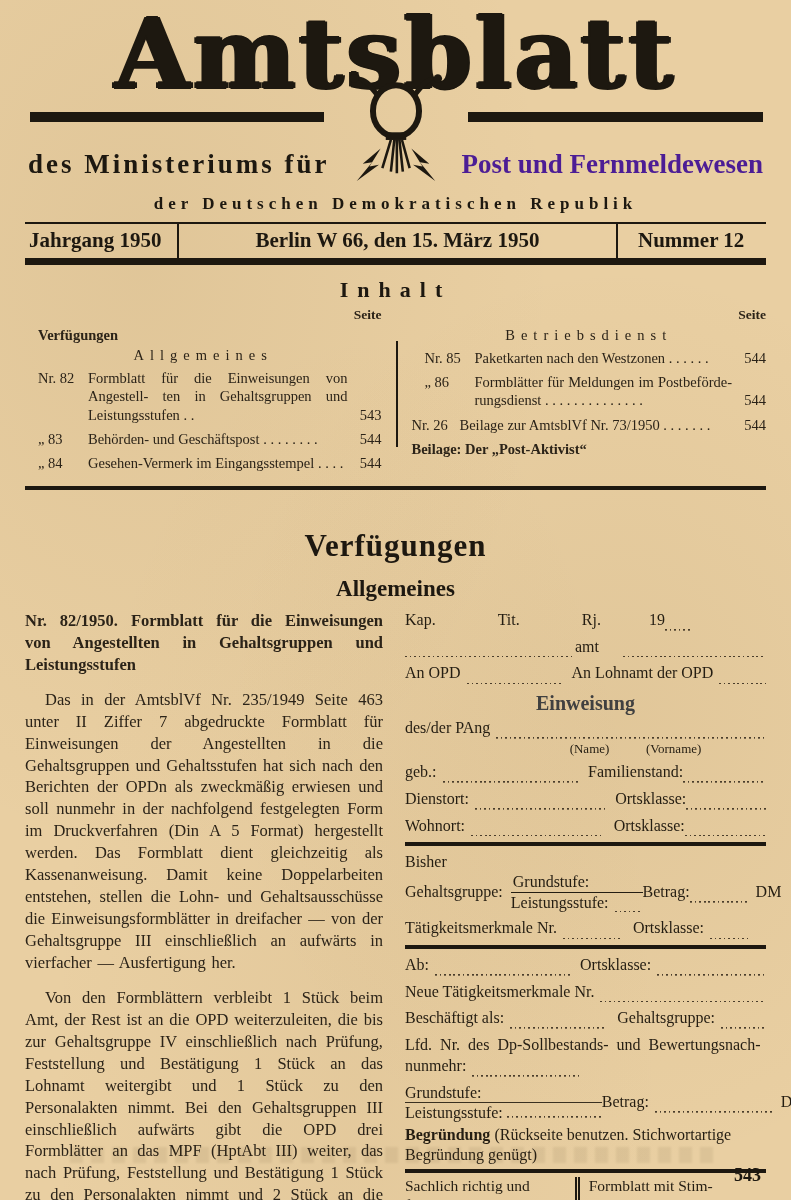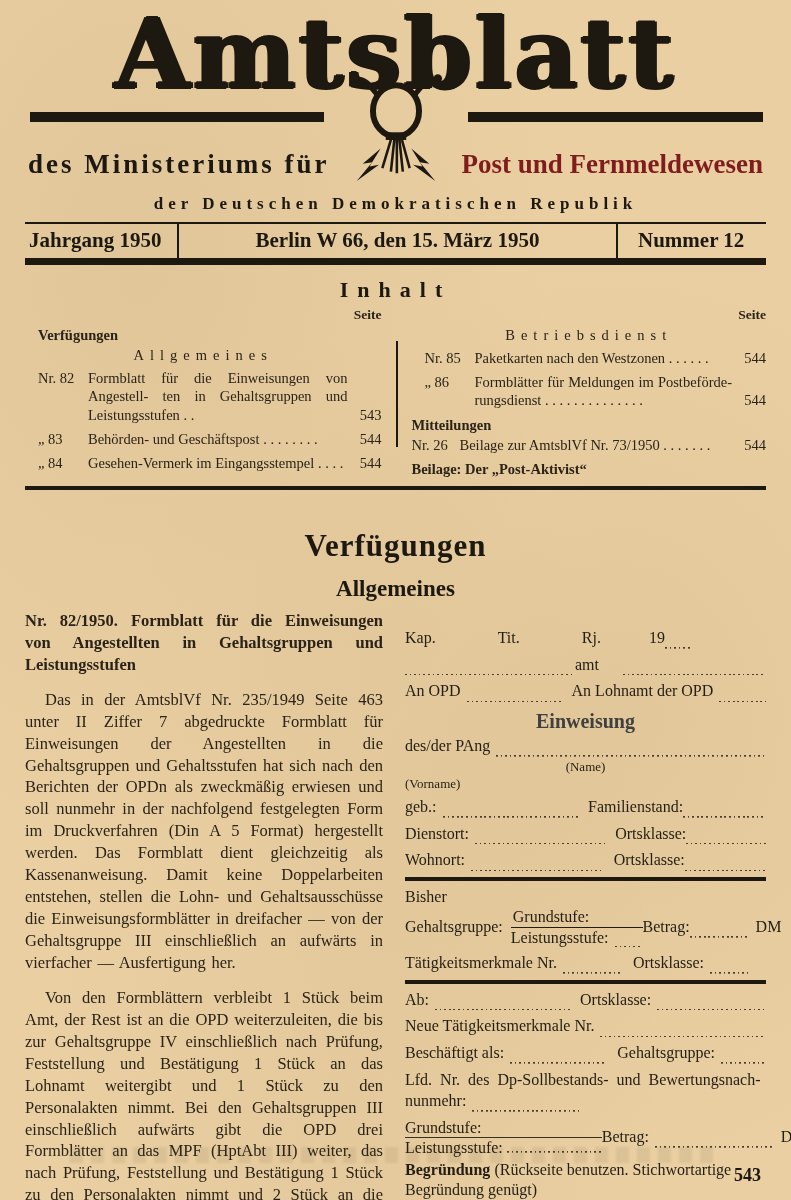--- a/index.html
+++ b/index.html
@@ -17,21 +17,21 @@
     margin:8px 0 0;text-align:center;font-family:"DejaVu Serif", serif;font-weight:bold;
     font-size:97px;line-height:.95;letter-spacing:3px;color:#1d1810;
     text-shadow:2px 0 0 #1d1810,-2px 0 0 #1d1810,0 1px 0 #1d1810,0 -1px 0 #1d1810;
   }
   .mast-mid{position:relative;height:80px;margin-top:2px;}
   .bar{position:absolute;top:10px;height:10px;background:#1d1810;}
   .bar.left{left:30px;right:calc(50% + 72px);}
   .bar.right{right:28px;left:calc(50% + 72px);}
   .posthorn{position:absolute;left:50%;transform:translateX(-50%);top:-32px;width:118px;height:128px;}
   .min-left{position:absolute;left:28px;bottom:2px;font-weight:bold;font-size:27px;letter-spacing:3px;color:#1d1810;}
-  .min-right{position:absolute;right:28px;bottom:2px;font-weight:bold;font-size:27px;color:#7f1d1d;}
+  .min-right{position:absolute;right:28px;bottom:2px;font-weight:bold;font-size:27px;color:#4c1d95;}
   .ddr-line{text-align:center;font-weight:bold;font-size:17px;letter-spacing:5px;margin:12px 0 8px;color:#1d1810;}
   
   .dateline{display:flex;align-items:stretch;margin:0 25px;border-top:2px solid #1d1810;border-bottom:7px solid #1d1810;}
   .dl-cell{padding:4px 0 5px;font-weight:bold;font-size:21px;color:#1d1810;}
   .dl-left{width:148px;padding-left:4px;}
   .dl-center{flex:1;text-align:center;}
   .dl-right{width:128px;padding-left:20px;}
   .dl-div{width:2px;background:#1d1810;}
   
   .toc{margin:12px 25px 0;}
@@ -59,23 +59,23 @@
   .col-article{flex:none;width:358px;font-size:16.5px;line-height:1.33;text-align:justify;}
   .art-title{font-weight:bold;word-spacing:3px;}
   .col-article p{margin:13px 0 0;text-indent:20px;word-spacing:1.5px;}
   .col-form{flex:1;min-width:0;font-size:16px;line-height:1.3;color:#241d12;}
   
   .frow{display:flex;align-items:baseline;margin-bottom:6px;white-space:nowrap;}
   .bl{display:inline-block;height:.8em;align-self:flex-end;
       background:repeating-linear-gradient(90deg,#4a3d2b 0 1.7px, transparent 1.7px 4.6px) left bottom/100% 1.7px no-repeat;}
   .f1{flex:1 1 24px;} .f08{flex:.8 1 20px;} .f06{flex:.6 1 16px;}
   .w28{width:28px;} .w45{width:45px;} .w60{width:60px;} .w95{width:95px;} .w110{width:110px;} .w120{width:120px;} .w170{width:170px;} .sp24{width:24px;}
-  .ml60{margin-left:62px;margin-top:18px;} .ml45{margin-left:48px;} .ml10{margin-left:10px;} .ml6{margin-left:6px;}
+  .ml60{margin-left:62px;} .ml45{margin-left:48px;} .ml10{margin-left:10px;} .ml6{margin-left:6px;}
   .form-title{text-align:center;font-weight:bold;font-size:20px;margin:6px 0 2px;color:#404040;}
-  .subrow{display:flex;font-size:13px;margin:-4px 0 4px;flex-direction:column;}
+  .subrow{display:flex;font-size:13px;margin:-4px 0 4px;}
   .subrow .gap1{width:128px;} .subrow .mid{flex:1;text-align:center;} .subrow .right{width:120px;}
   .hr-thick{height:3.5px;background:#1d1810;margin:3px 0 6px;}
   .stack{display:inline-flex;flex-direction:column;align-self:center;margin-left:8px;line-height:1.15;}
   .stack .top{border-bottom:1.6px solid #241d12;padding:0 6px 1px 2px;}
   .stack .bot{padding-top:1px;display:flex;align-items:baseline;}
   .grp-right{margin-left:auto;display:flex;align-items:baseline;}
   .stack2{display:inline-flex;flex-direction:column;line-height:1.2;}
   .stack2 .top2{border-bottom:1.4px solid #3a3020;padding-right:14px;display:inline-block;}
   .wide{word-spacing:4px;}
   .begr{white-space:normal;display:block;margin-bottom:4px;line-height:1.25;}
@@ -161,21 +161,20 @@
         <span class="toc-no">Nr. 85</span>
         <span class="toc-body"><span>Paketkarten nach den Westzonen</span> <span>. . . . . .</span></span>
         <span class="toc-pg">544</span>
       </div>
       <div class="toc-entry">
         <span class="toc-no">„ 86</span>
         <span class="toc-body"><span>Formblätter für Meldungen im Postbeförde- rungsdienst</span> <span>. . . . . . . . . . . . . .</span></span>
         <span class="toc-pg">544</span>
       </div>
 
-      <div class="toc-section" style="margin-left:0">Mitteilungen</div>
 
       <div class="toc-entry">
         <span class="toc-no" style="padding-left:0;width:48px">Nr. 26</span>
         <span class="toc-body"><span>Beilage zur AmtsblVf Nr. 73/1950</span> <span>. . . . . . .</span></span>
         <span class="toc-pg">544</span>
       </div>
 
       <div class="toc-note">Beilage: Der „Post-Aktivist“</div>
     </div>
   </div>

